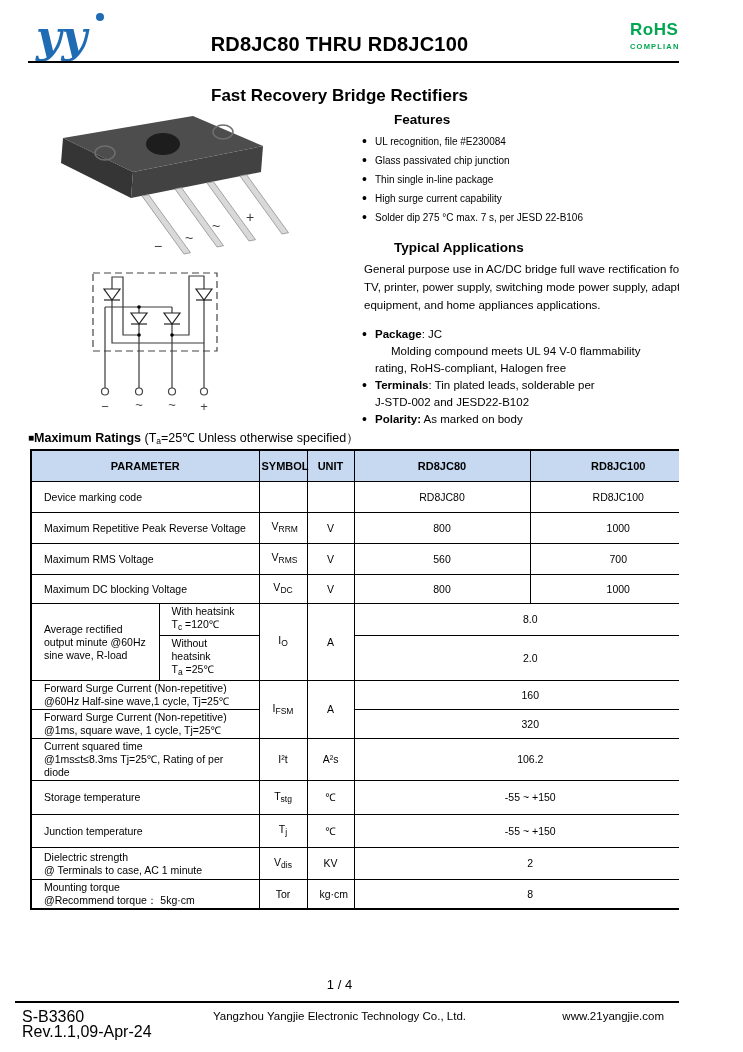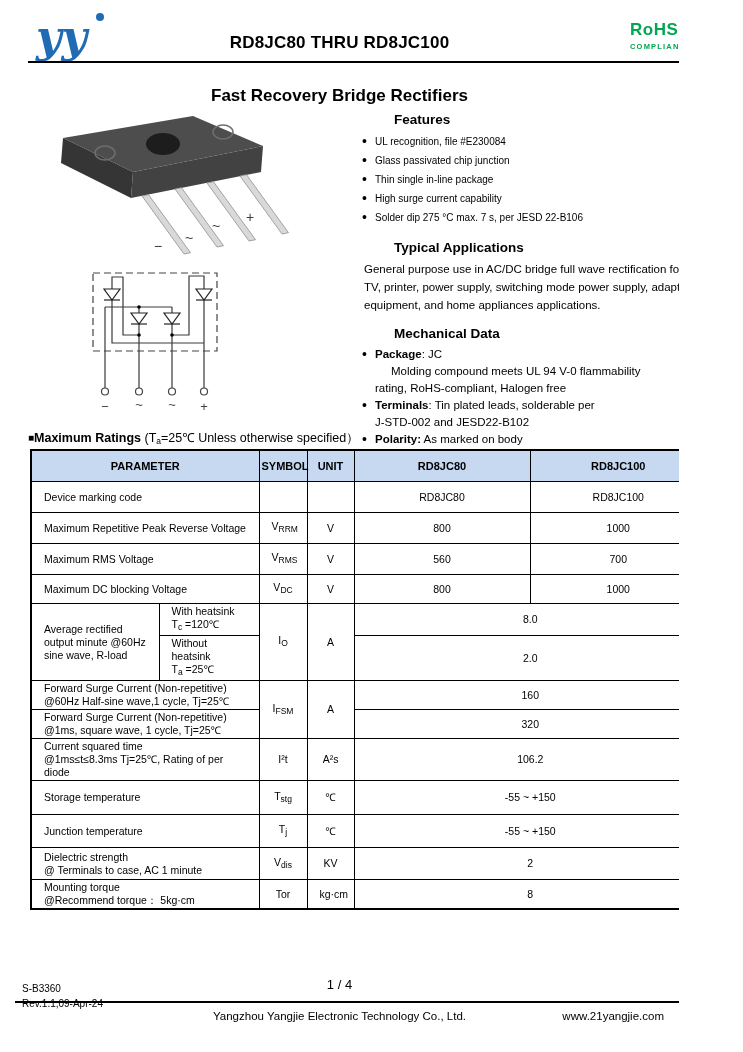--- a/index.html
+++ b/index.html
@@ -3,21 +3,21 @@
 <meta charset="utf-8">
 <style>
   html,body{margin:0;padding:0;background:#ffffff;}
   .page{
     position:relative;width:679px;height:1052px;background:#fff;overflow:hidden;
     font-family:"Liberation Sans", sans-serif;color:#000;
   }
   
   .logo{position:absolute;left:34px;top:8px;width:92px;height:54px;}
   .part-title{position:absolute;left:0;right:0;top:33px;text-align:center;
-    font-size:17px;font-weight:bold;letter-spacing:0.2px;}
+    font-size:20px;font-weight:bold;letter-spacing:0.2px;}
   .rohs{position:absolute;left:630px;top:20px;text-align:left;}
   .rohs-main{color:#00a651;font-size:17px;font-weight:bold;letter-spacing:0.5px;line-height:19px;}
   .rohs-sub{color:#00a651;font-size:7.5px;font-weight:bold;letter-spacing:1.2px;margin-top:3px;}
   .rule-top{position:absolute;left:28px;top:61px;width:672px;height:2px;background:#000;}
   
   .main-title{position:absolute;left:0;right:0;top:86px;text-align:center;
     font-size:17px;font-weight:bold;}
   
   .photo-svg{position:absolute;left:35px;top:106px;}
   .circuit-svg{position:absolute;left:60px;top:260px;}
@@ -45,21 +45,21 @@
   .ratings td,.ratings th{border:1px solid #000;font-size:10.5px;padding:1px 12px;
     vertical-align:middle;line-height:13px;}
   .ratings th{background:#c6d9f1;font-size:11px;text-align:center;padding:2px;}
   .cc{text-align:center;}
   .sym{font-size:11px;text-align:center;}
   tr.r30>td{height:28px;} tr.r28>td{height:26px;} tr.r33>td{height:31px;}
   tr.r32>td{height:30px;} tr.r31>td{height:29px;} tr.rh>th{height:26px;}
   
   .page-num{position:absolute;left:0;right:0;top:977px;text-align:center;font-size:13px;}
   .rule-bottom{position:absolute;left:15px;top:1001px;width:713px;height:2px;background:#000;}
-  .foot-left{position:absolute;left:22px;top:981px;font-size:10px;line-height:15px;}
+  .foot-left{position:absolute;left:22px;top:1009px;font-size:16px;line-height:15px;}
   .foot-center{position:absolute;left:0;right:0;top:1010px;text-align:center;font-size:11.5px;}
   .foot-right{position:absolute;right:15px;top:1010px;font-size:11.5px;}
 </style>
 </head>
 <body>
 
 <div class="page">
 
   <svg class="logo" viewBox="0 0 92 54">
     <text x="2" y="44" font-family="DejaVu Serif, serif" font-style="italic" font-weight="bold" font-size="44" fill="#1f6cb4">yy</text>
@@ -143,21 +143,20 @@
         <li>Thin single in-line package</li>
         <li>High surge current capability</li>
         <li>Solder dip 275 °C max. 7 s, per JESD 22-B106</li>
       </ul>
     </div>
     <div class="apps">
       <h3 class="sec-heading">Typical Applications</h3>
       <p>General purpose use in AC/DC bridge full wave rectification for monitor, TV, printer, power supply, switching mode power supply, adapter, audio equipment, and home appliances applications.</p>
     </div>
     <div class="mech">
-      <h3 class="sec-heading">Mechanical Data</h3>
       <ul class="mech-list">
         <li>
           <span class="b">Package</span><span>: JC</span>
           <div class="cont" style="padding-left:16px;">Molding compound meets UL 94 V-0 flammability</div>
           <div class="cont" style="padding-left:0;">rating, RoHS-compliant, Halogen free</div>
         </li>
         <li>
           <span class="b">Terminals</span><span>: Tin plated leads, solderable per</span>
           <div>J-STD-002 and JESD22-B102</div>
         </li>

